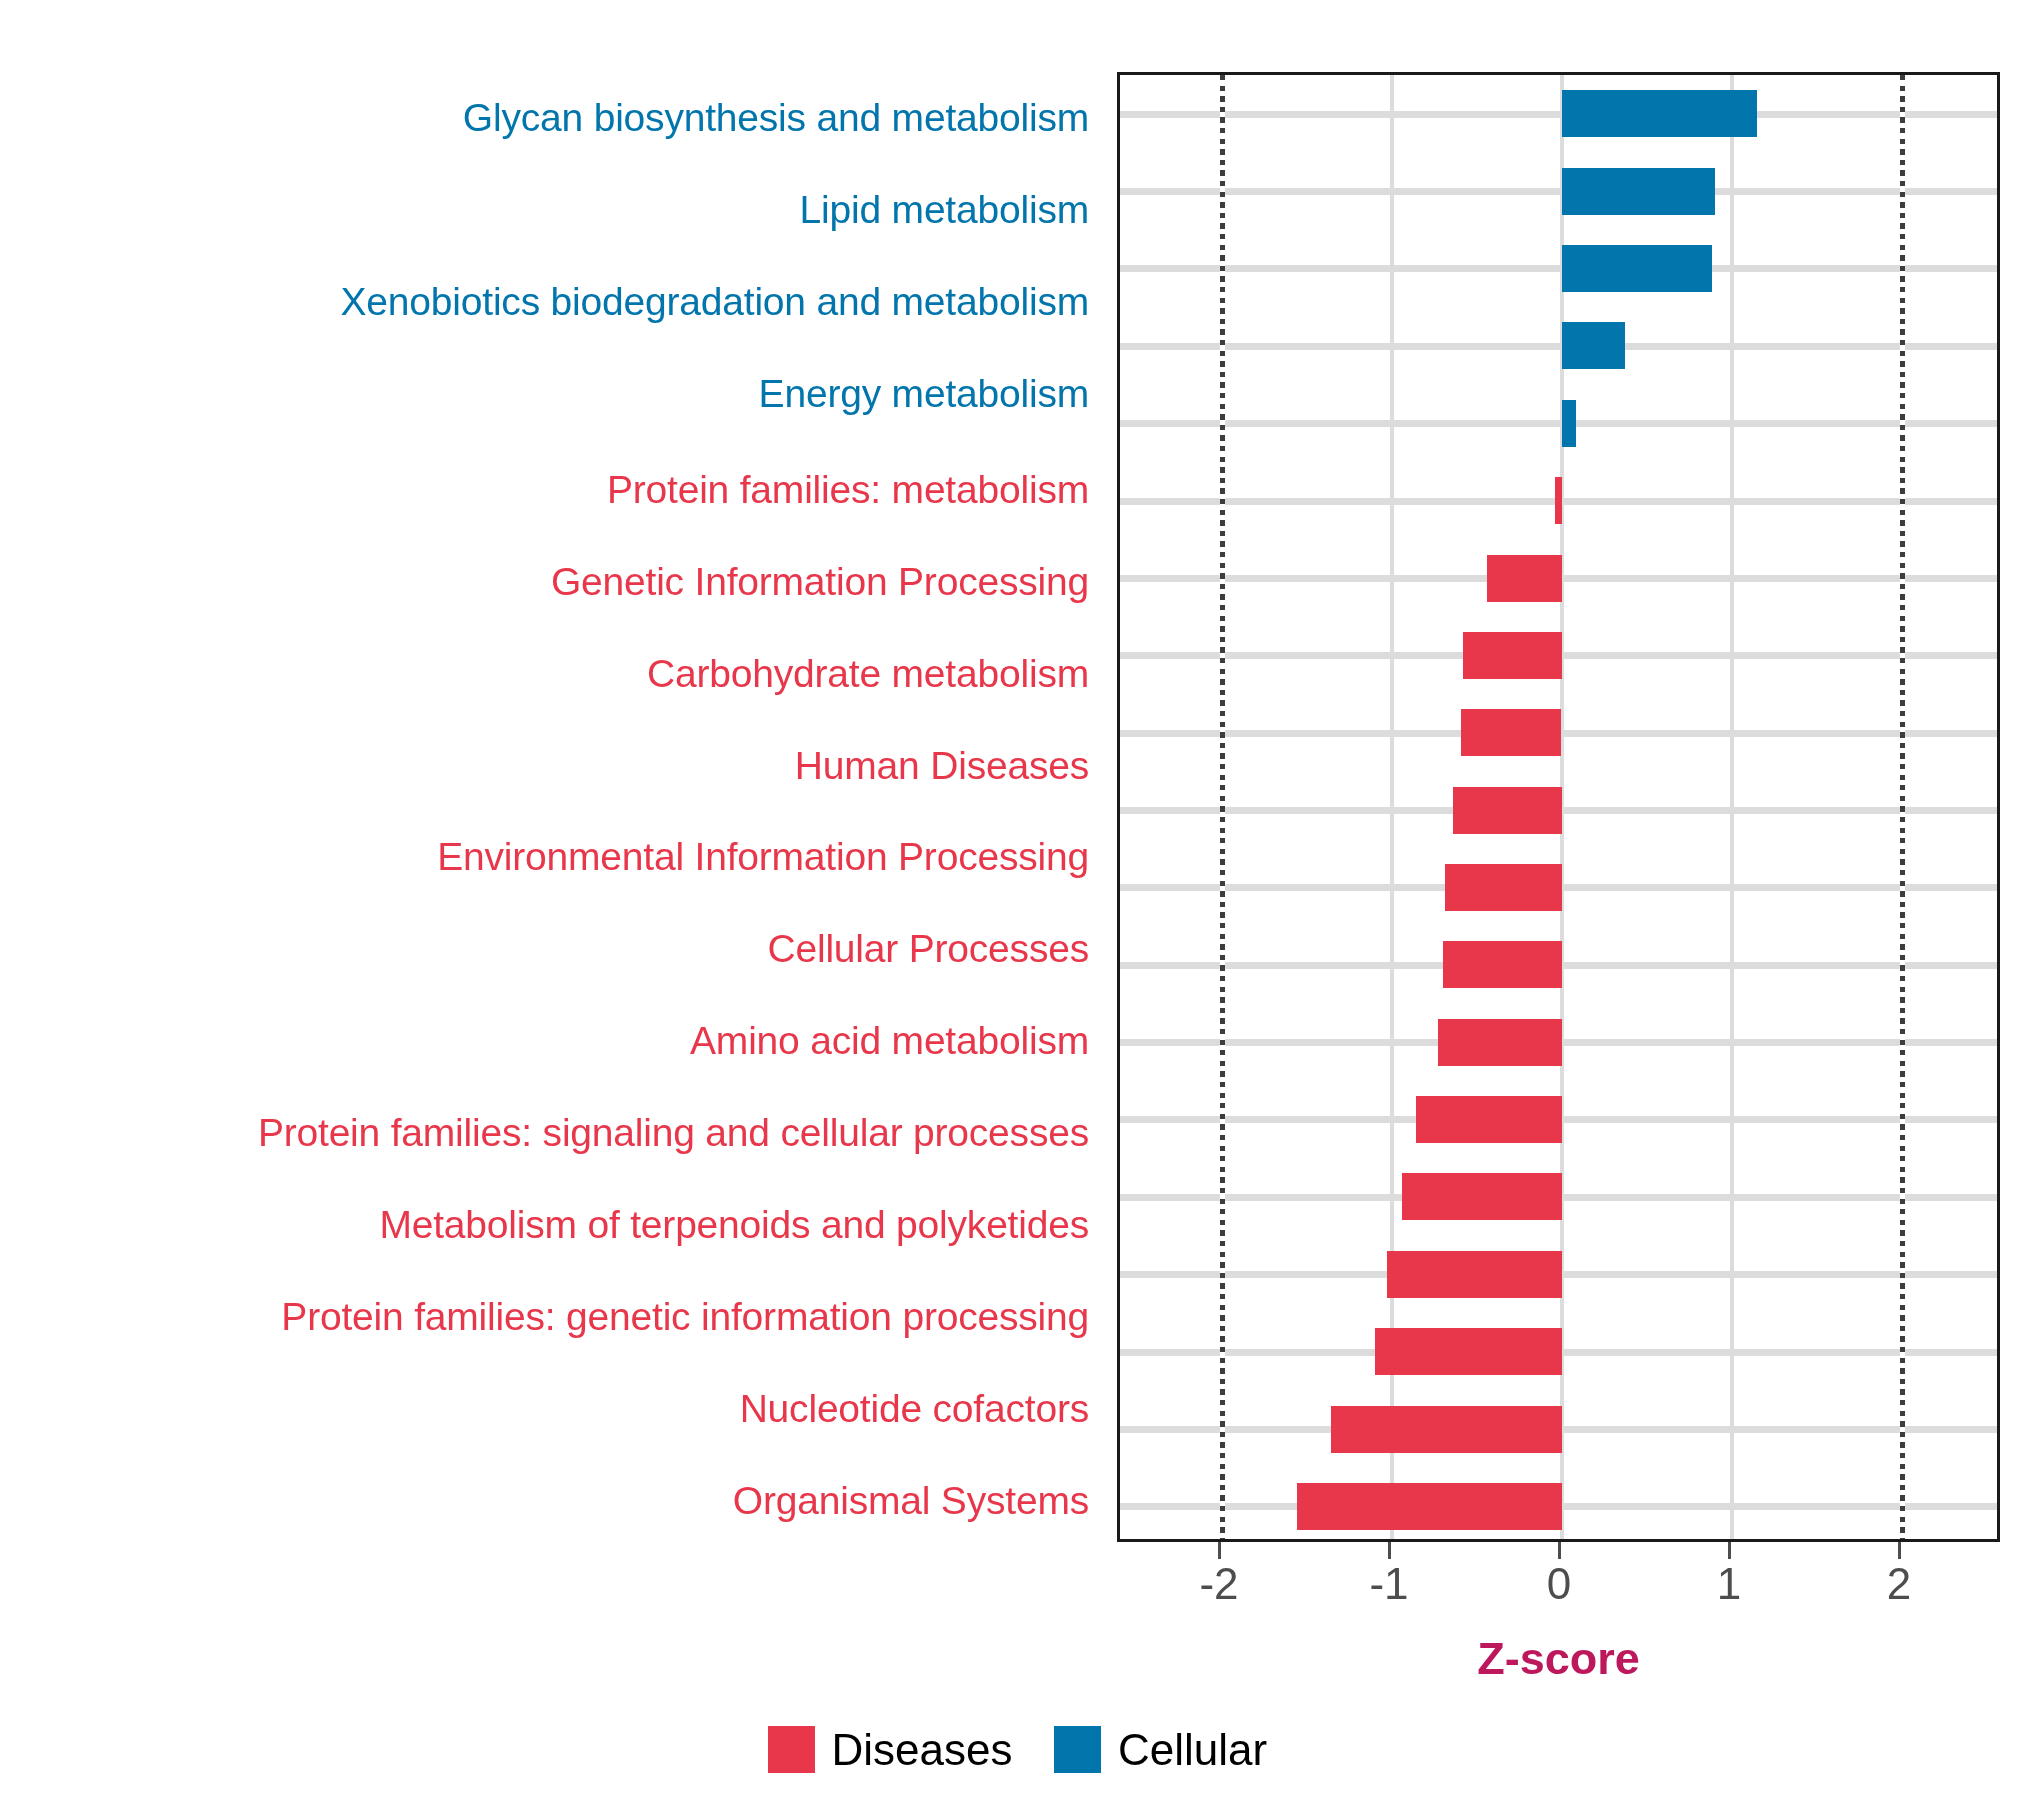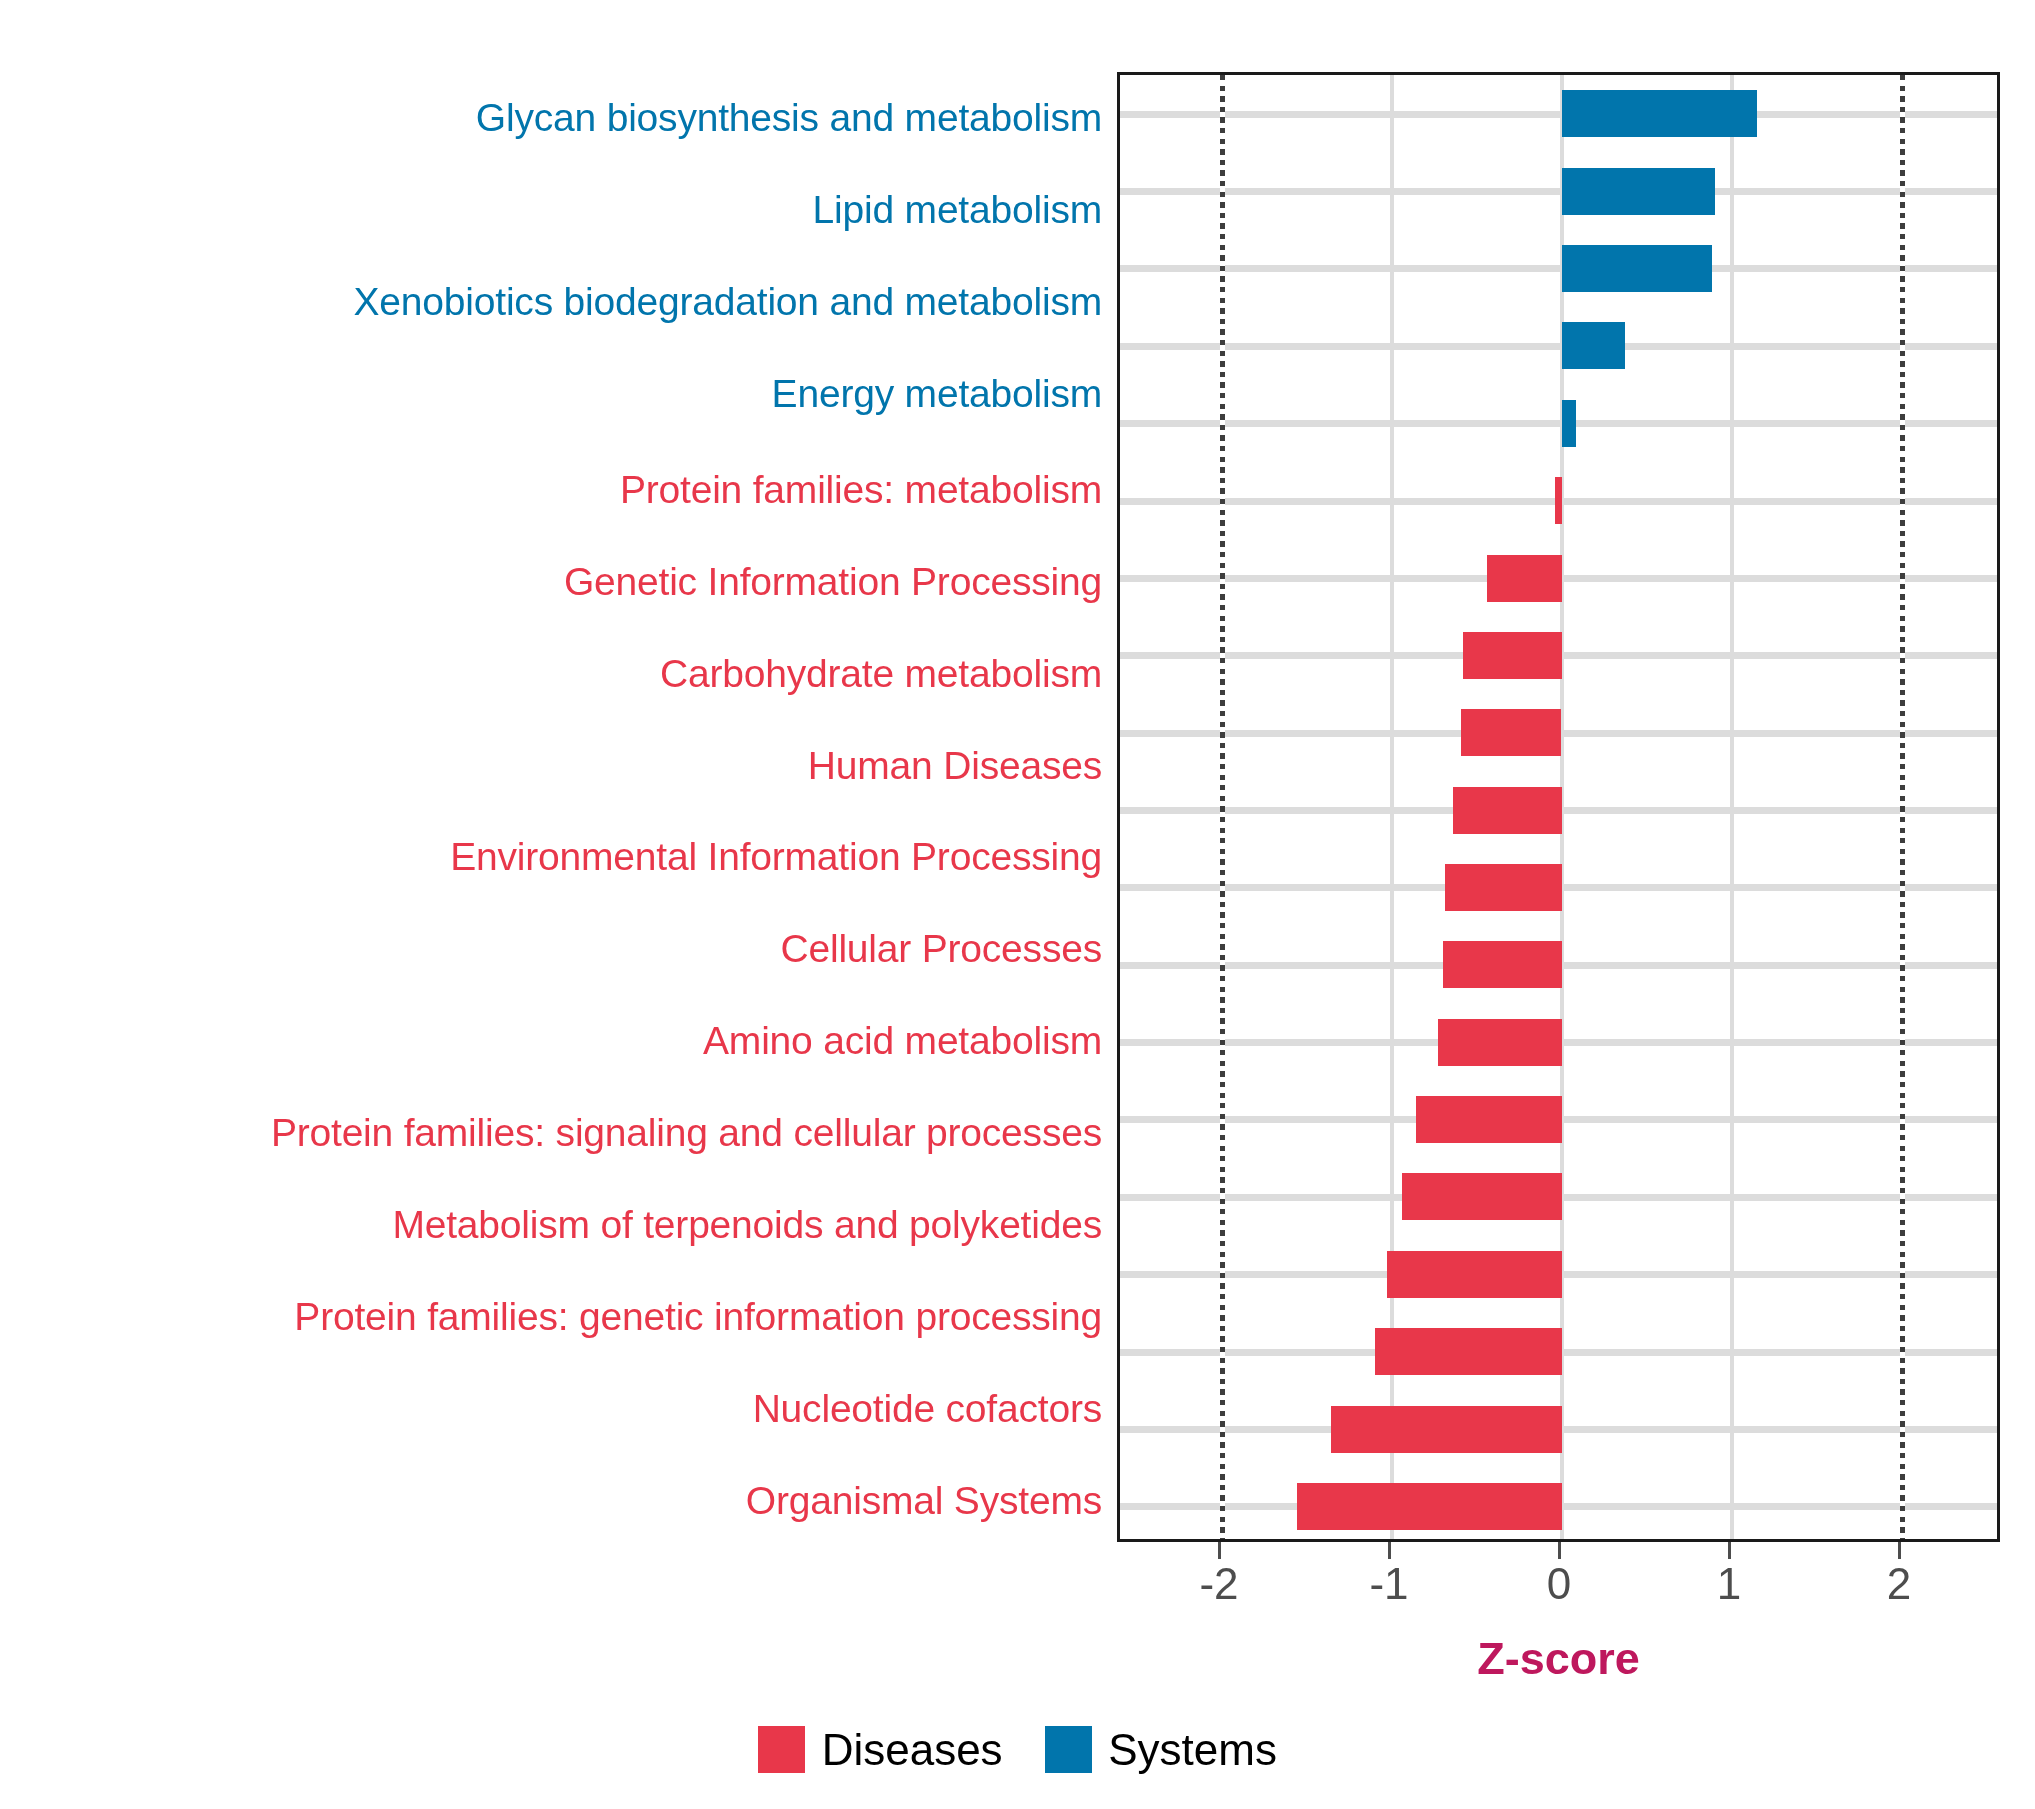--- a/index.html
+++ b/index.html
@@ -28,21 +28,21 @@
     width: 1117px;
     height: 1470px;
     display: flex;
     flex-direction: column;
   }
   .cat-row {
     flex: 1 1 0;
     display: flex;
     align-items: center;
     justify-content: flex-end;
-    padding-right: 15px;
+    padding-right: 28px;
     box-sizing: border-box;
   }
   .cat-label {
     font-size: 39px;
     line-height: 1;
     white-space: nowrap;
     letter-spacing: -0.2px;
   }
   .cat-label.inc { color: #0175ac; }
   .cat-label.dec { color: #e8374a; margin-top: 8px; }
@@ -288,18 +288,18 @@
 
   <div id="xaxis-title">Z-score</div>
 
   <div id="legend">
       <div class="legend-item">
         <div class="legend-swatch dec" style="background: rgb(232, 55, 74);"></div>
         <span class="legend-text">Diseases</span>
       </div>
       <div class="legend-item">
         <div class="legend-swatch inc" style="background: rgb(1, 117, 172);"></div>
-        <span class="legend-text">Systems</span>
+        <span class="legend-text">Cellular</span>
       </div>
     </div>
 
 </div>
 
 
 </body></html>

